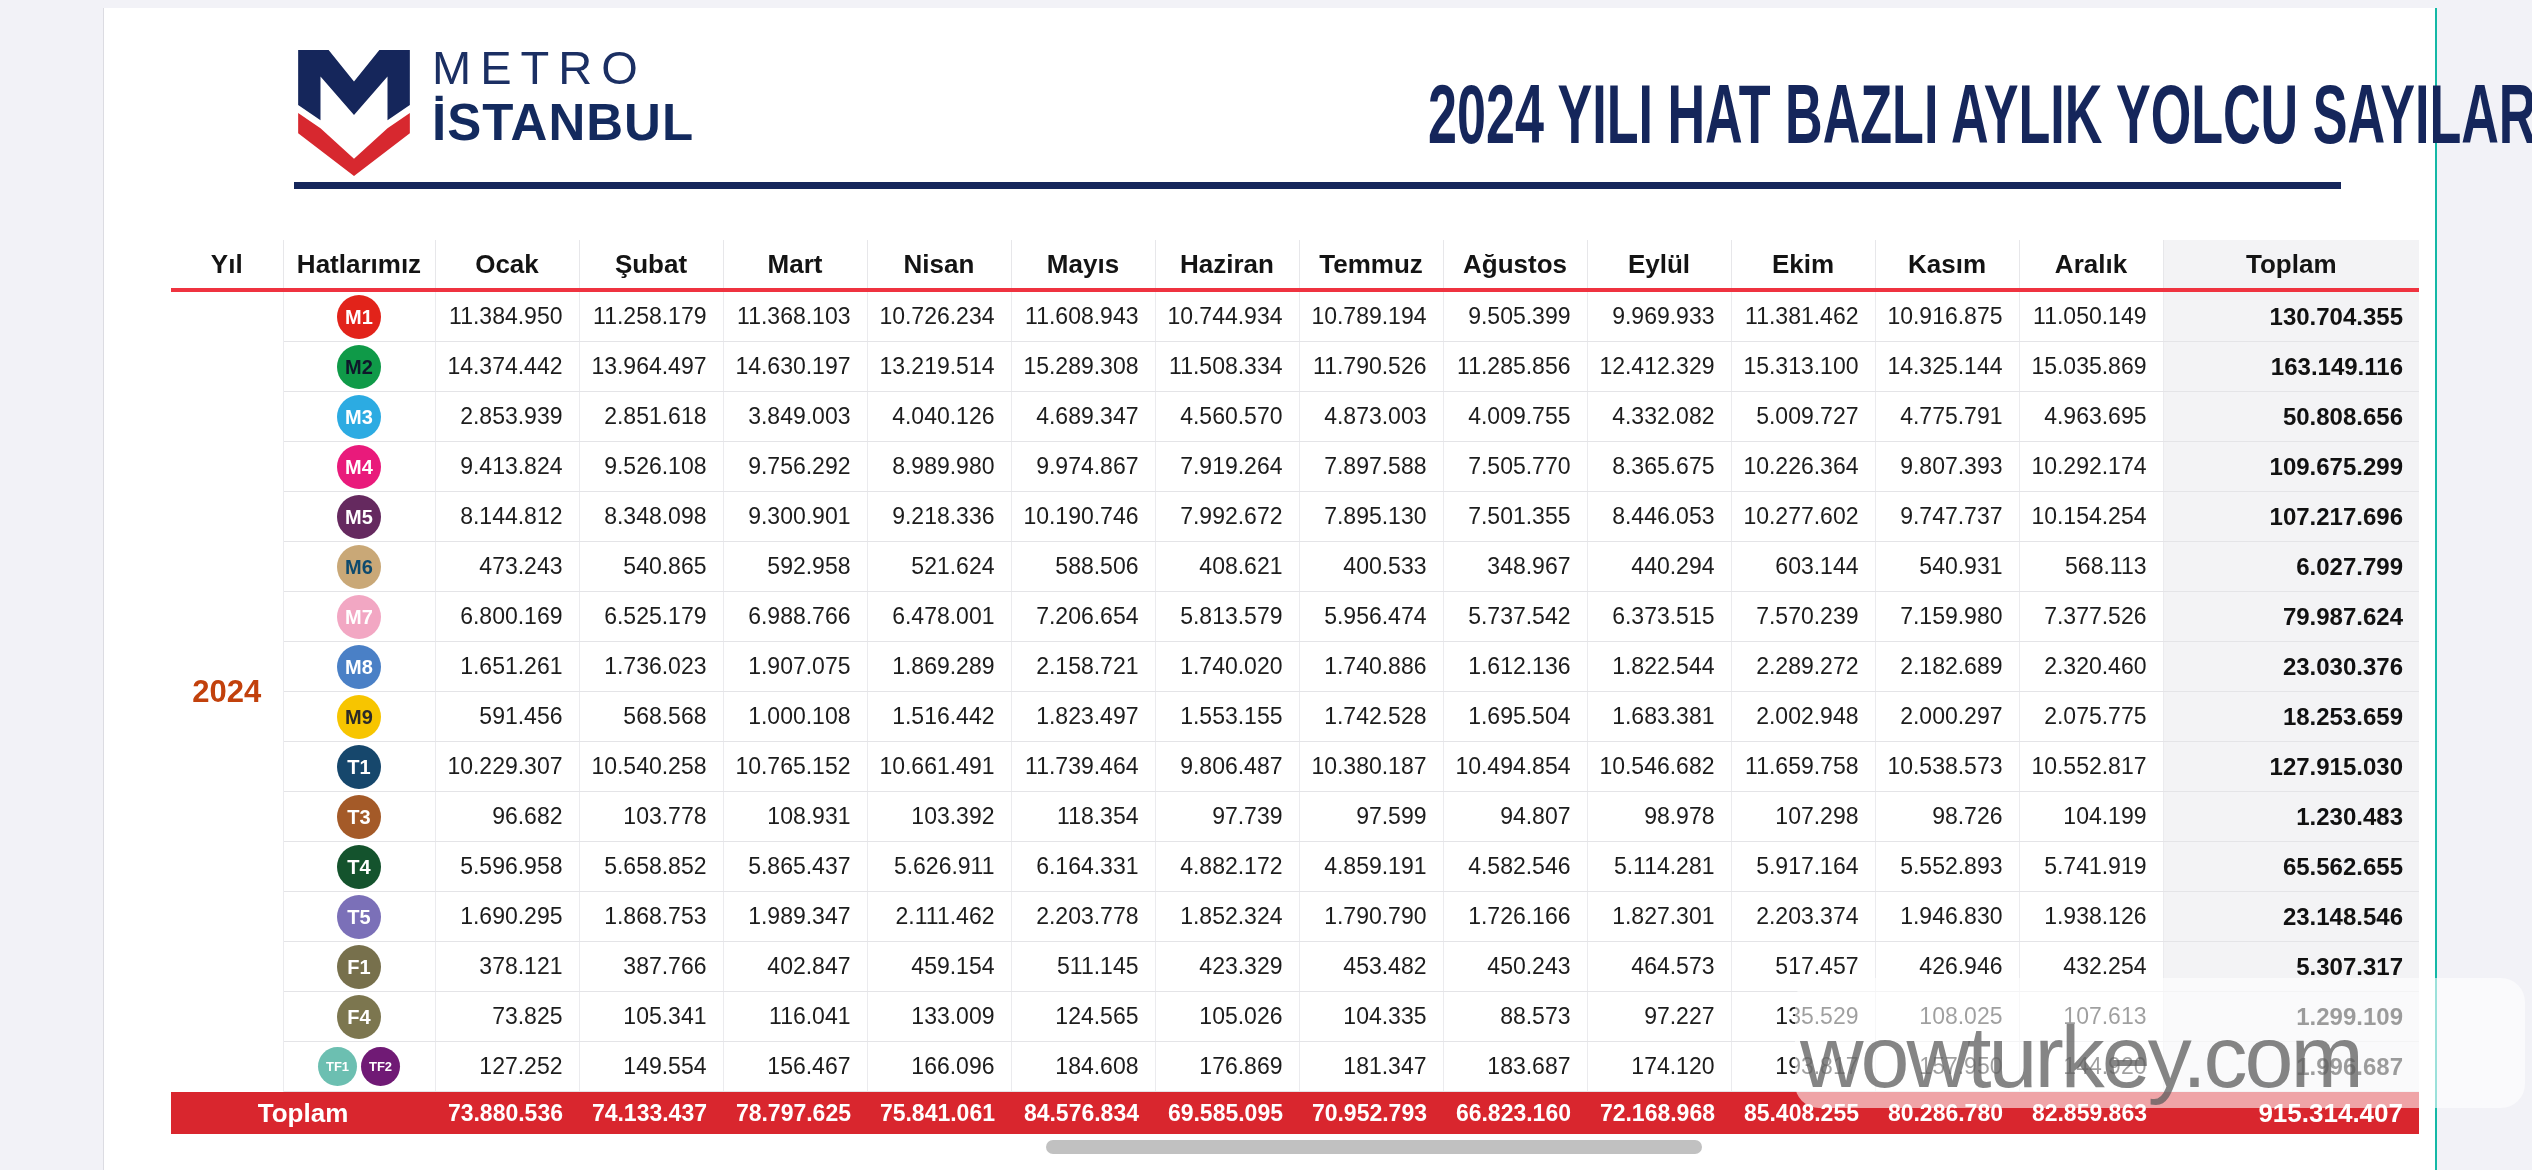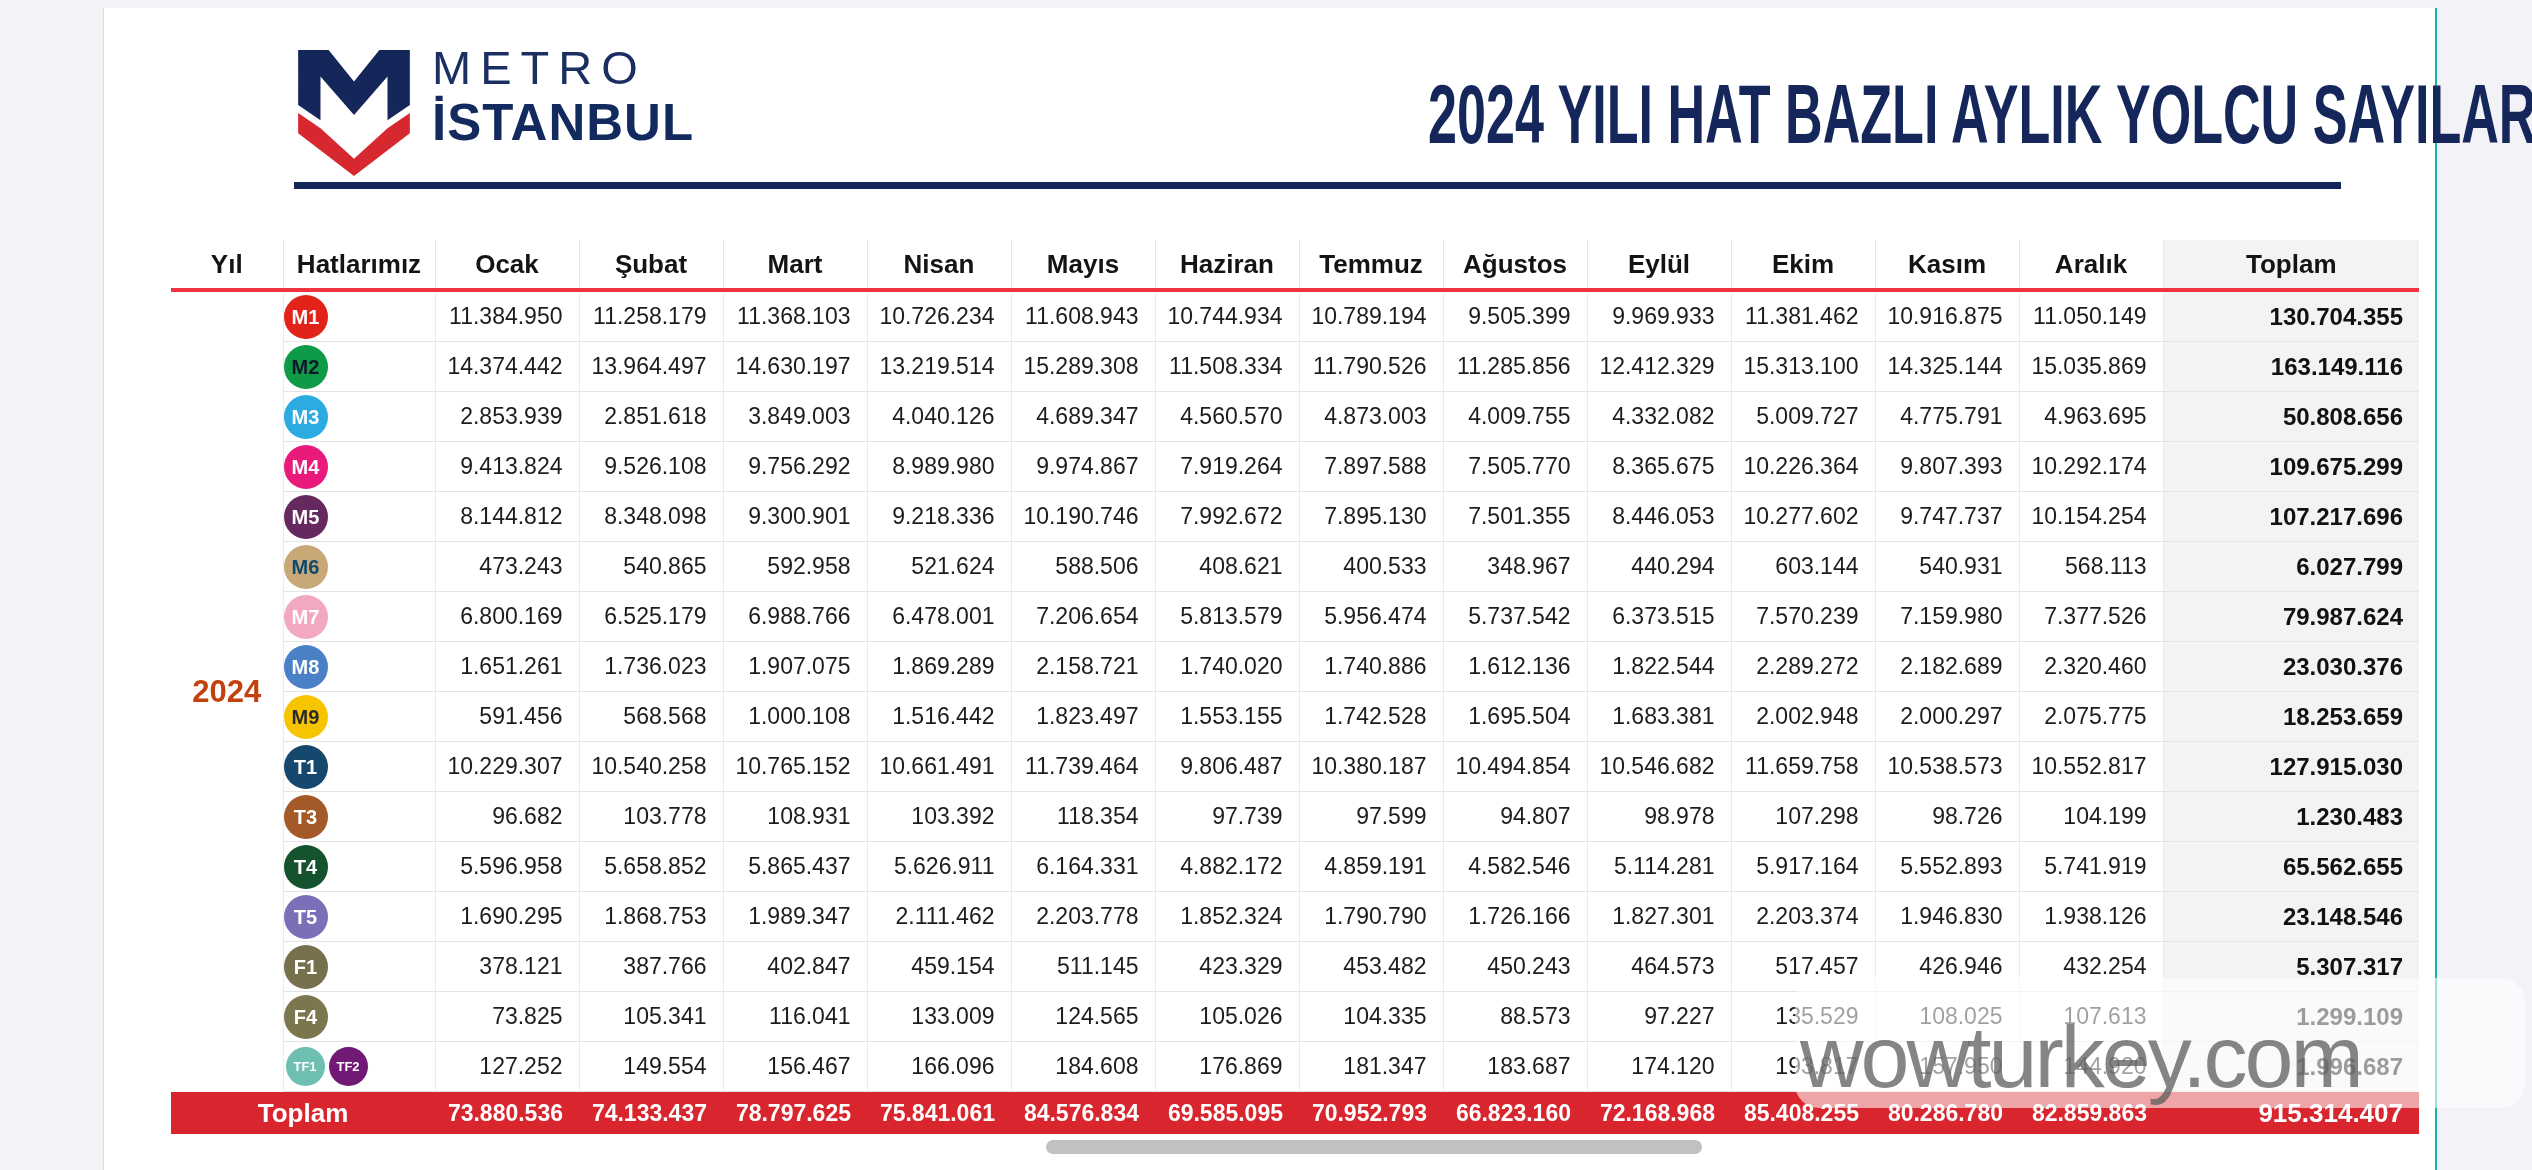--- a/index.html
+++ b/index.html
@@ -40,21 +40,21 @@
     height:49px;border-bottom:1px solid #e4e4e7;border-right:1px solid #ebebee;
     vertical-align:middle;
   }
   tbody td:last-child{border-right:none;text-align:right;}
   td.num{text-align:right;padding-right:16px;font-size:23px;color:#1c1c1c;white-space:nowrap;}
   td.total-col{background:#f3f3f5;font-weight:700;font-size:24px;color:#111;}
   td.year-cell{
     text-align:center;color:#c2410c;font-weight:800;font-size:31px;
     border-bottom:none;
   }
-  td.badge-cell{text-align:left;}
+  td.badge-cell{text-align:center;}
   .badge{
     display:inline-flex;align-items:center;justify-content:center;
     width:44px;height:44px;border-radius:50%;
     font-weight:700;font-size:20px;line-height:1;vertical-align:middle;
   }
   .badge.small{width:39px;height:39px;font-size:13px;margin:0 2px;}
   tr.footer-row td{
     background:#d9262e;color:#ffffff;height:42px;border-right:none;border-bottom:none;
     font-weight:600;
   }

